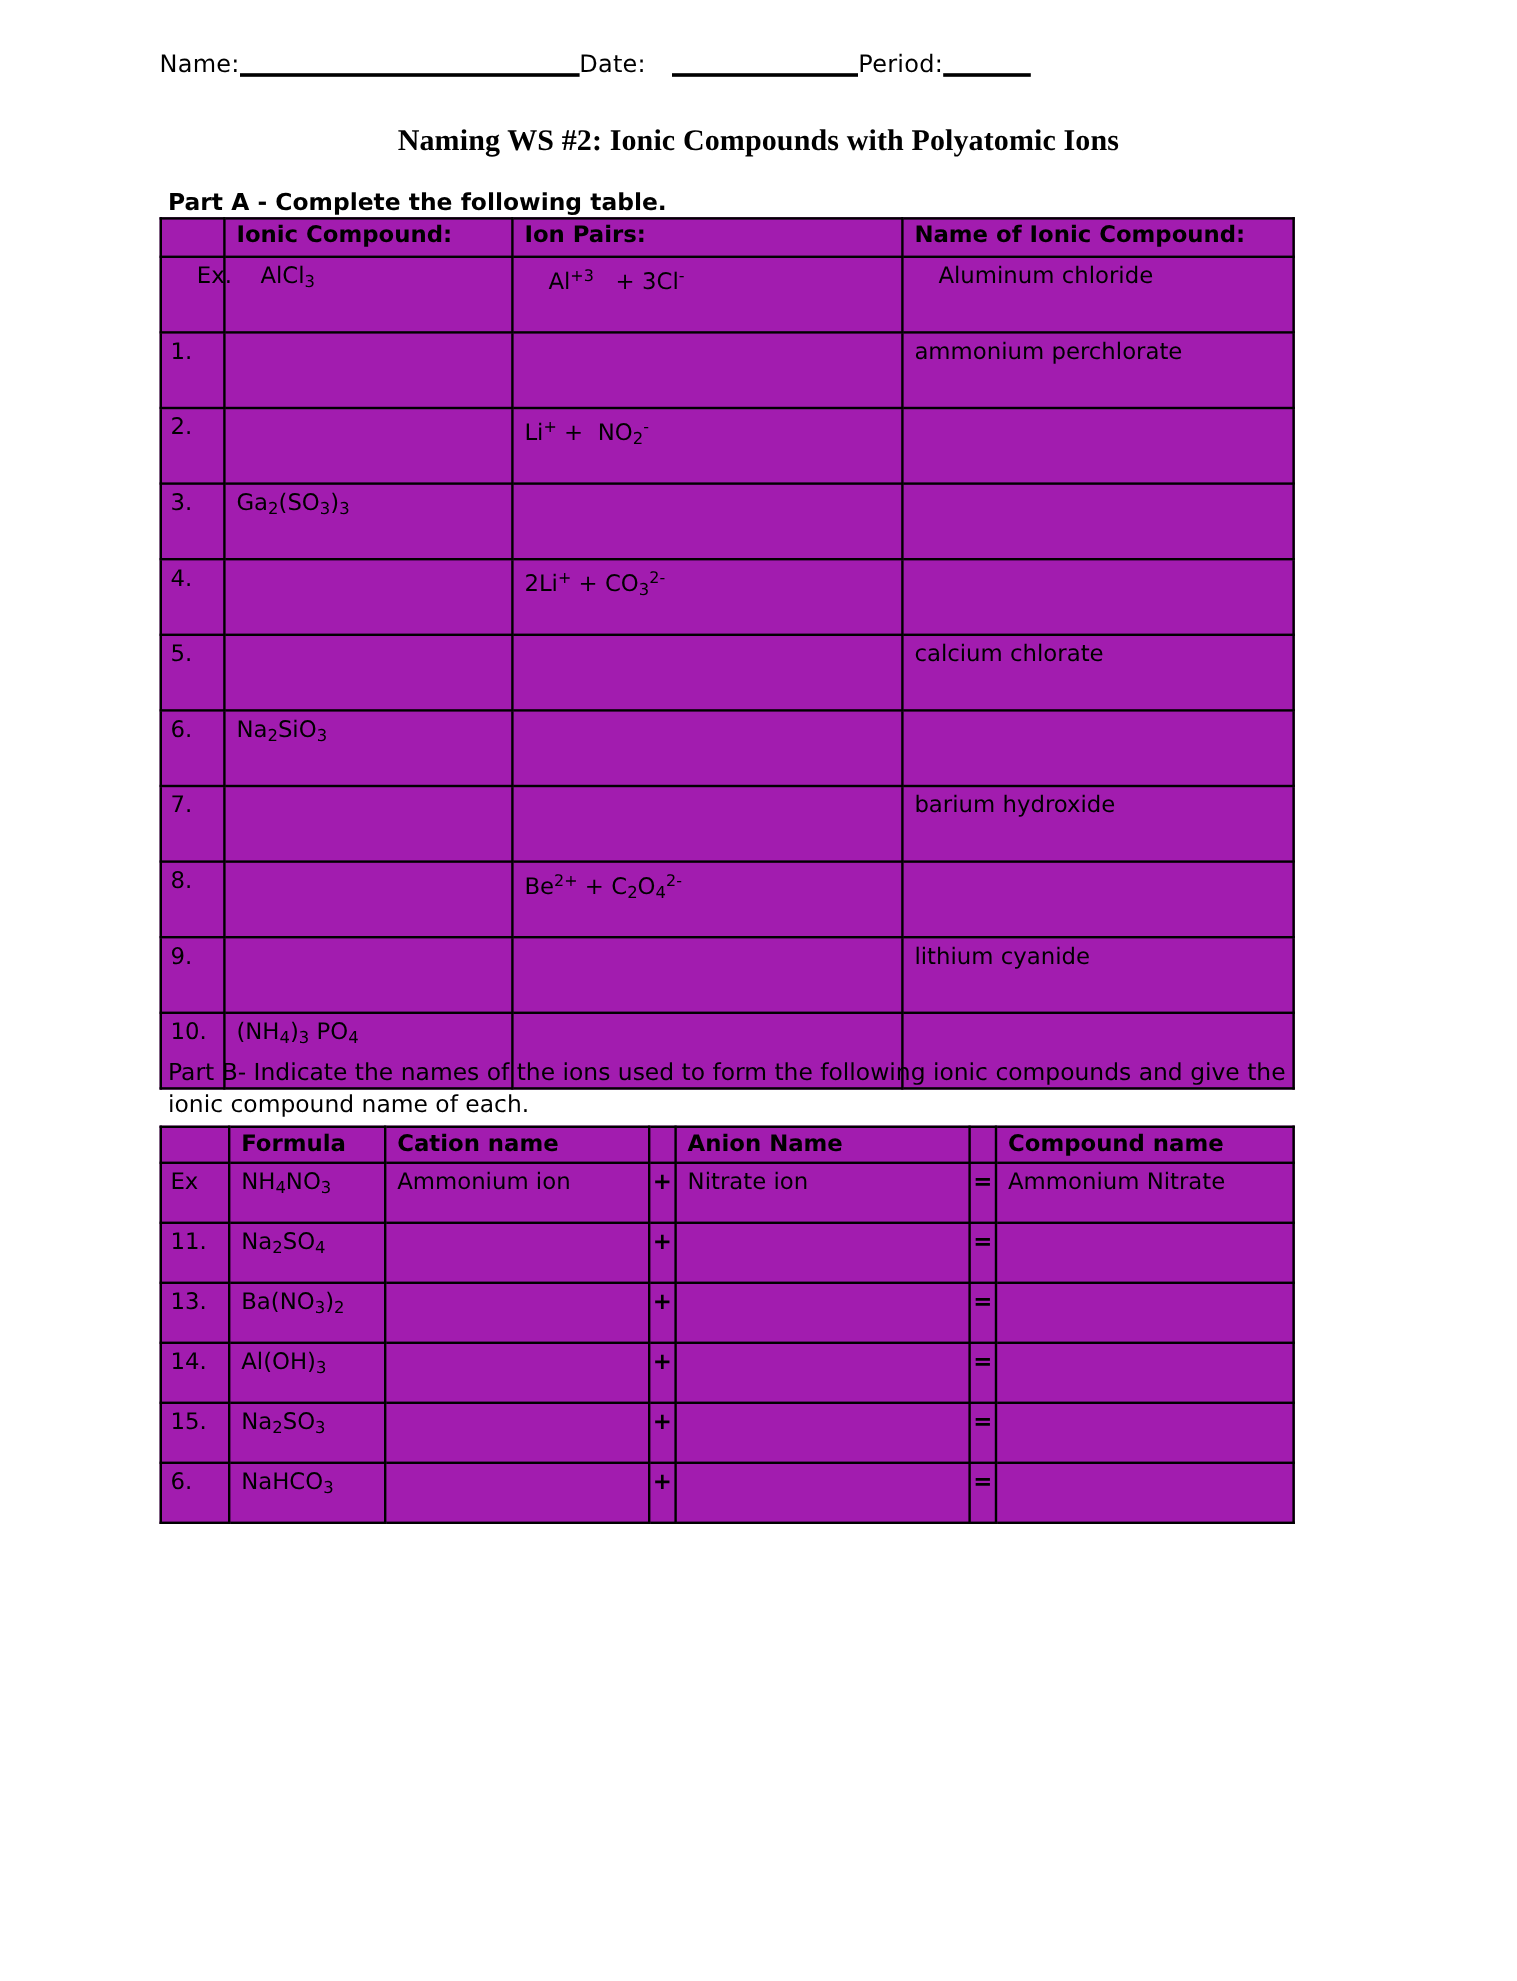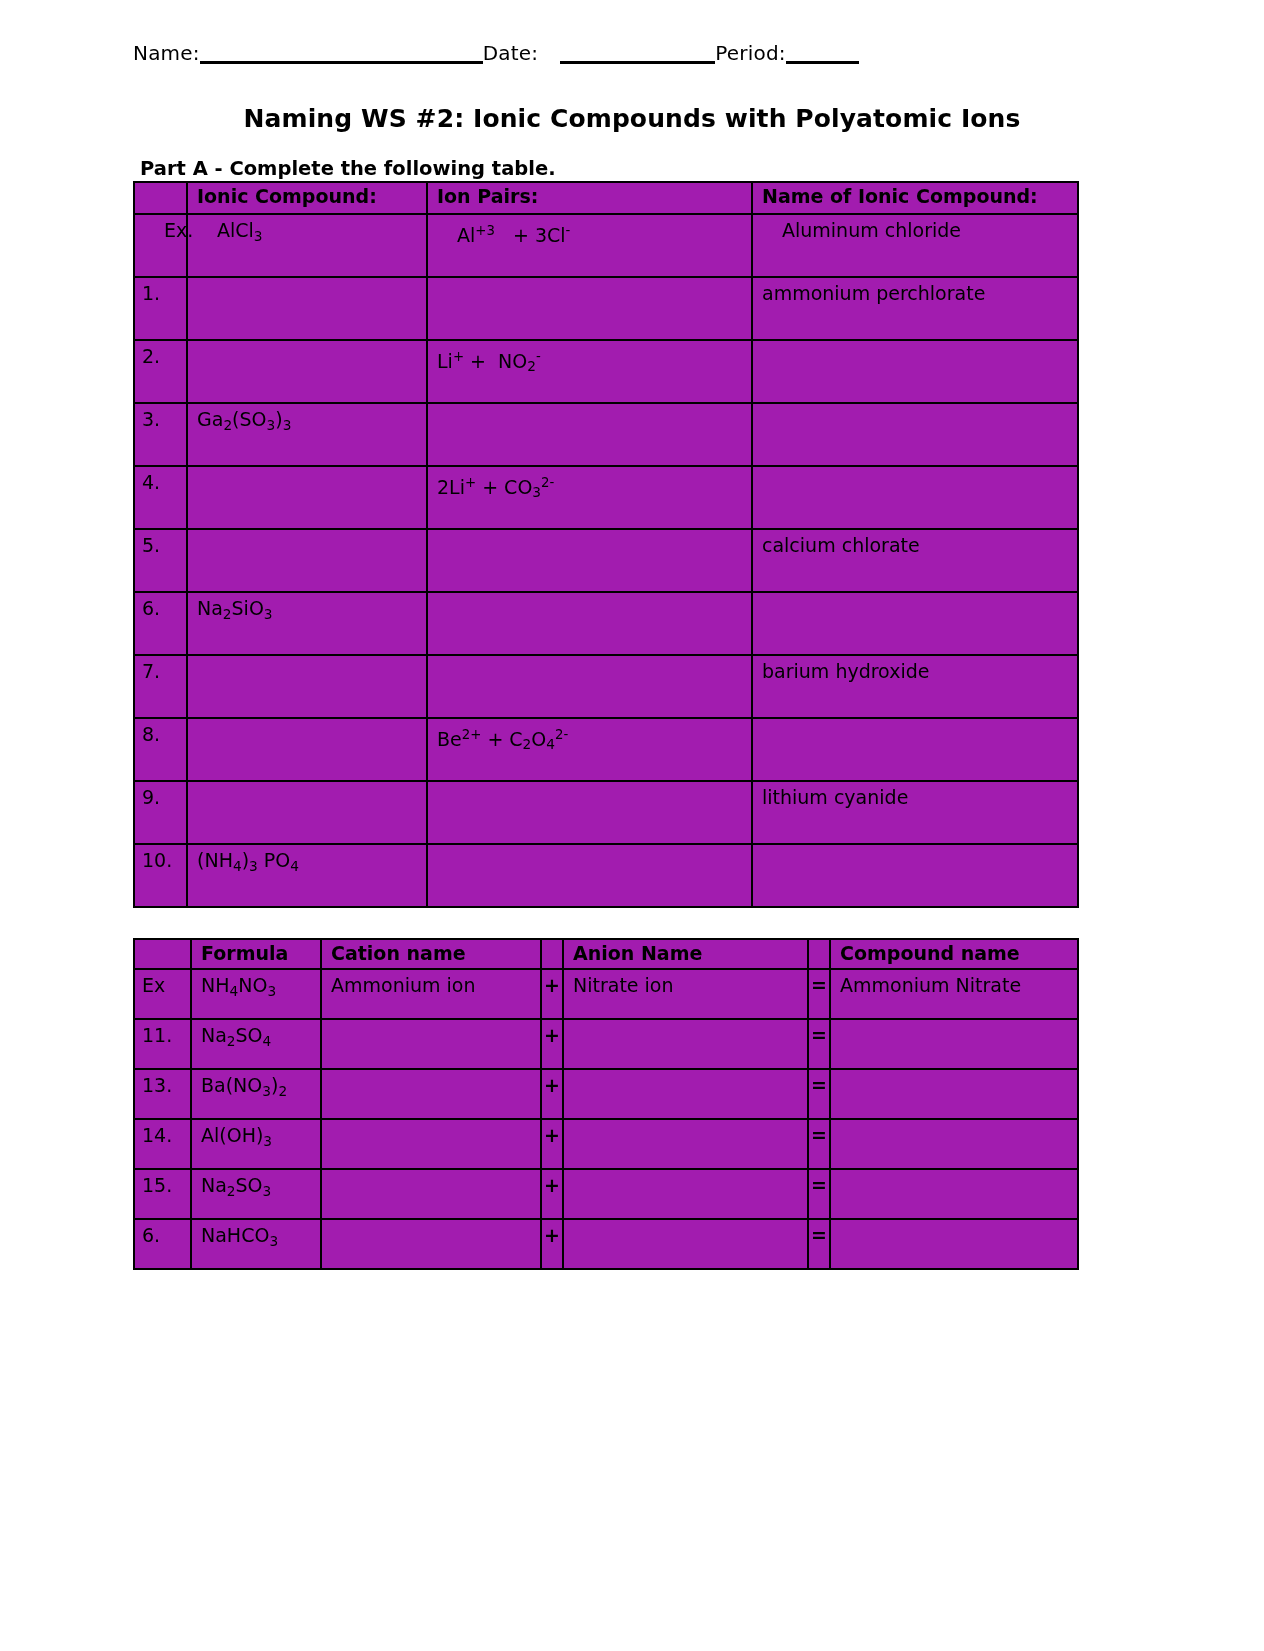--- a/index.html
+++ b/index.html
@@ -23,20 +23,21 @@
   .rule { border-bottom:3px solid #000; height:18px; }
   .r-name { width:283px; }
   .r-date { width:155px; margin-left:22px; }
   .r-period { width:73px; }
 
   
   .title {
     position:absolute; left:0; top:104px; width:1264px;
     text-align:center; font-size:25px; font-weight:bold;
     letter-spacing:.1px;
+    font-family:Liberation Serif, serif;
   }
 
   
   .partA-lead {
     position:absolute; left:140px; top:157px;
     font-size:19.5px; font-weight:bold; white-space:nowrap;
   }
   .partB-lead {
     position:absolute; left:140px; top:880px; width:935px;
     font-size:19.5px; line-height:27px; font-weight:500;
@@ -178,20 +179,21 @@
         </tr>
         <tr>
           <td class="c-num">10.</td>
           <td class="c-form nowrap">(NH<sub>4</sub>)<sub>3</sub> PO<sub>4</sub></td>
           <td class="c-ion nowrap"></td>
           <td class="c-name"></td>
         </tr>
       </tbody>
   </table>
 
+  <div class="partB-lead">Part B- Indicate the names of the ions used to form the following ionic compounds and give the ionic compound name of each.</div>
 
   <table class="sheet" id="tableB">
     <thead>
       <tr>
         <th class="b-num"></th>
         <th class="b-form">Formula</th>
         <th class="b-cat">Cation name</th>
         <th class="b-plus"></th>
         <th class="b-an">Anion Name</th>
         <th class="b-eq"></th>

